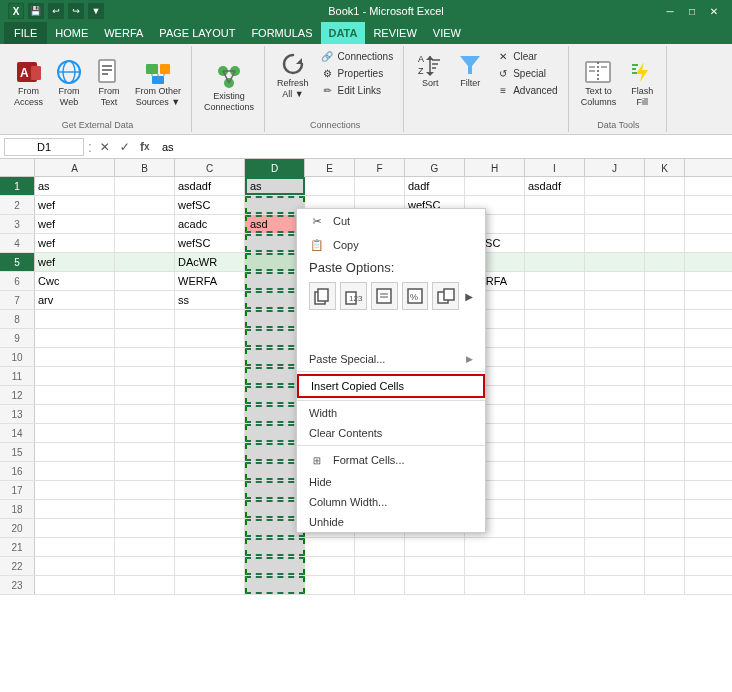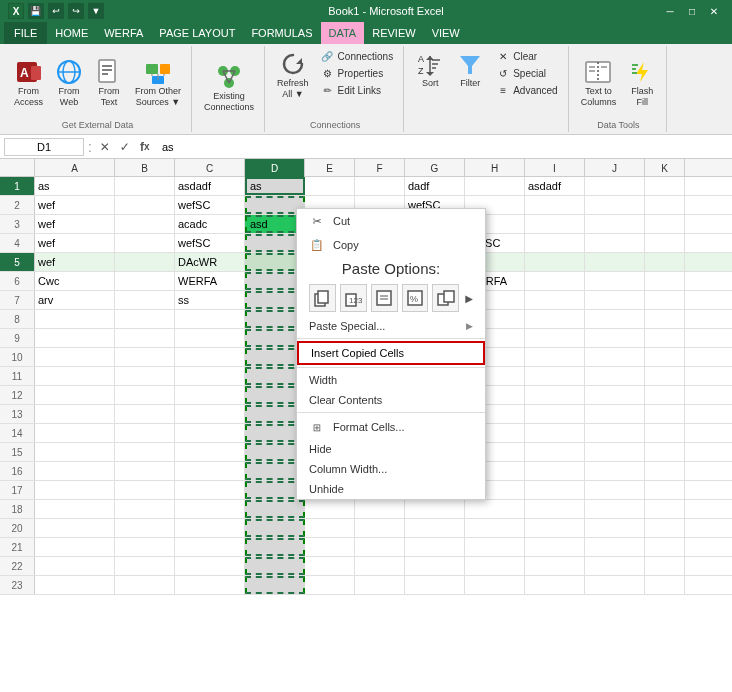--- a/index.html
+++ b/index.html
@@ -103,21 +103,21 @@
     <button class="title-btn">✕</button>
   </div>
 </div>
 
 <div class="menu-bar">
   <div class="menu-item" style="background:#1a5c38; padding: 2px 10px;">FILE</div>
   <div class="menu-item">HOME</div>
   <div class="menu-item">WERFA</div>
   <div class="menu-item">PAGE LAYOUT</div>
   <div class="menu-item">FORMULAS</div>
-  <div class="menu-item active" style="background:#f9a8d4; color:#217346; font-weight:normal;">DATA</div>
+  <div class="menu-item active" style="background:#5eead4; color:#217346; font-weight:bold;">DATA</div>
   <div class="menu-item">REVIEW</div>
   <div class="menu-item">VIEW</div>
 </div>
 
 <div class="ribbon">
   <div class="ribbon-content">
 
     <div class="ribbon-group">
       <div class="ribbon-group-items">
         <div class="ribbon-btn">
@@ -348,21 +348,21 @@
       <div class="cell col-i"></div>
       <div class="cell col-j"></div>
       <div class="cell col-k"></div>
     </div>
 
     <div class="spreadsheet-row">
       <div class="row-num">3</div>
       <div class="cell col-a">wef</div>
       <div class="cell col-b"></div>
       <div class="cell col-c">acadc</div>
-      <div class="cell col-d dashed-col" style="background:#22c55e; border-left: 2px dashed green; border-right: 2px dashed green;">asd</div>
+      <div class="cell col-d dashed-col" style="background:#fca5a5; border-left: 2px dashed green; border-right: 2px dashed green;">asd</div>
       <div class="cell col-e"></div>
       <div class="cell col-f"></div>
       <div class="cell col-g">acadc</div>
       <div class="cell col-h"></div>
       <div class="cell col-i"></div>
       <div class="cell col-j"></div>
       <div class="cell col-k"></div>
     </div>
 
     <div class="spreadsheet-row">
@@ -642,21 +642,21 @@
 
 <div class="context-menu">
   <div class="ctx-item">
     <div class="ctx-icon">✂</div>
     <span>Cut</span>
   </div>
   <div class="ctx-item">
     <div class="ctx-icon">📋</div>
     <span>Copy</span>
   </div>
-  <div style="padding: 3px 12px; font-size: 15px; color: #333; text-align: center;">Paste Options:</div>
+  <div style="padding: 3px 12px; font-size: 13px; color: #333;">Paste Options:</div>
   <div class="paste-options">
     <div class="paste-btn">
       <svg width="18" height="18" viewBox="0 0 18 18">
           <rect x="2" y="5" width="10" height="12" fill="#fff" stroke="#555" stroke-width="1.5"></rect>
           <rect x="5" y="2" width="10" height="12" fill="#fff" stroke="#555" stroke-width="1.5"></rect>
         </svg>
     </div>
     <div class="paste-btn">
       <svg width="18" height="18" viewBox="0 0 18 18">
           <rect x="2" y="5" width="10" height="12" fill="#fff" stroke="#555" stroke-width="1.5"></rect>
@@ -677,21 +677,21 @@
         </svg>
     </div>
     <div class="paste-btn">
       <svg width="18" height="18" viewBox="0 0 18 18">
           <rect x="1" y="5" width="10" height="11" fill="#fff" stroke="#555" stroke-width="1.5"></rect>
           <rect x="7" y="2" width="10" height="11" fill="#fff" stroke="#555" stroke-width="1.5"></rect>
         </svg>
     </div>
     <span class="paste-arrow">▶</span>
   </div>
-  <div class="ctx-item" style="">
+  <div class="ctx-item" style=" margin-top: 35px;">
     <span>Paste Special...</span>
     <span style="margin-left: auto; color:#888; font-size:9px;">▶</span>
   </div>
   <div class="ctx-divider"></div>
   <div class="ctx-item highlighted" style="border: 2px solid #cc0000; background: #fff; margin: 1px 0;">
     <span>Insert Copied Cells</span>
   </div>
   <div class="ctx-divider"></div>
   <div class="ctx-item">
     <span>Width</span>

